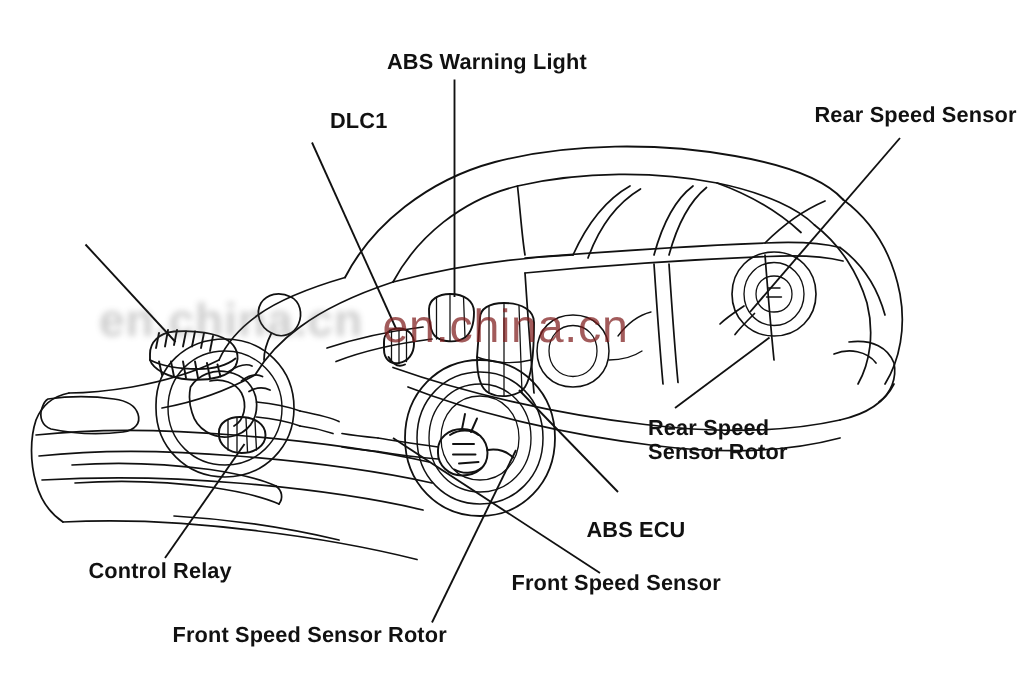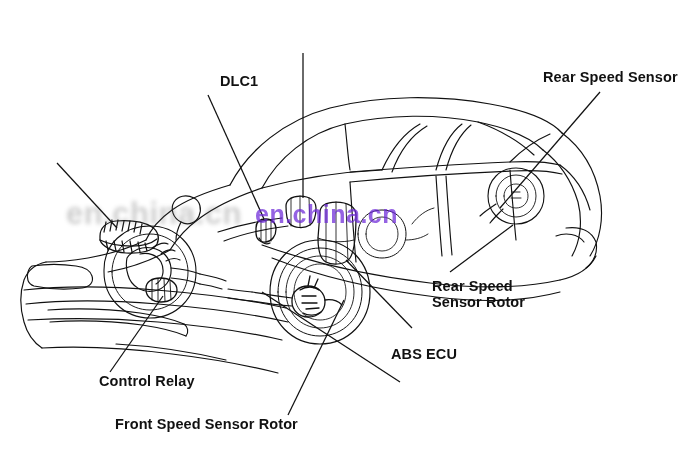--- a/index.html
+++ b/index.html
@@ -29,24 +29,24 @@
     font-family: "Liberation Sans", sans-serif;
     font-size: 14.5px;
     font-weight: 600;
     line-height: 17px;
     letter-spacing: 0.1px;
     white-space: pre;
     user-select: none;
   }
   .watermark {
     position: absolute;
-    color: #6d28d9;
-    font-family: "Liberation Sans", sans-serif;
-    font-size: 25px;
-    font-weight: 700;
+    color: #7f1d1d;
+    font-family: "Liberation Sans", sans-serif;
+    font-size: 31px;
+    font-weight: 400;
     letter-spacing: 0.5px;
     white-space: pre;
     opacity: 0.72;
     user-select: none;
   }
   .watermark-ghost {
     position: absolute;
     color: #5c5c5c;
     font-family: "Liberation Sans", sans-serif;
     font-size: 31px;
@@ -244,27 +244,29 @@
       </g>
     </g>
   </svg>
 
   <div class="watermark-ghost" style="left:66px; top:196px;">en.china.cn</div>
   <div class="watermark" style="left:255px; top:200px;">en.china.cn</div>
 
 
   <div class="callout-label" style="left:188px; top:73px;margin-left:32px;">DLC1</div>
 
+  <div class="callout-label" style="left:258px; top:34px;">ABS Warning Light</div>
 
   <div class="callout-label" style="left:543px; top:69px;">Rear Speed Sensor</div>
 
   <div class="callout-label" style="left:432px; top:278px;text-align:center;">Rear Speed</div>
 
   <div class="callout-label" style="left:432px; top:294px;">Sensor Rotor</div>
 
   <div class="callout-label" style="left:391px; top:330px;margin-top:16px;">ABS ECU</div>
 
-
-  <div class="callout-label" style="left:59px;  top:373px;margin-left:40px;">Control Relay</div>
+  <div class="callout-label" style="left:341px; top:381px;">Front Speed Sensor</div>
+
+  <div class="callout-label" style="left:59px;  top:373px;">Control Relay</div>
 
   <div class="callout-label" style="left:115px; top:416px;">Front Speed Sensor Rotor</div>
 
 </div>
 
 </body></html>

